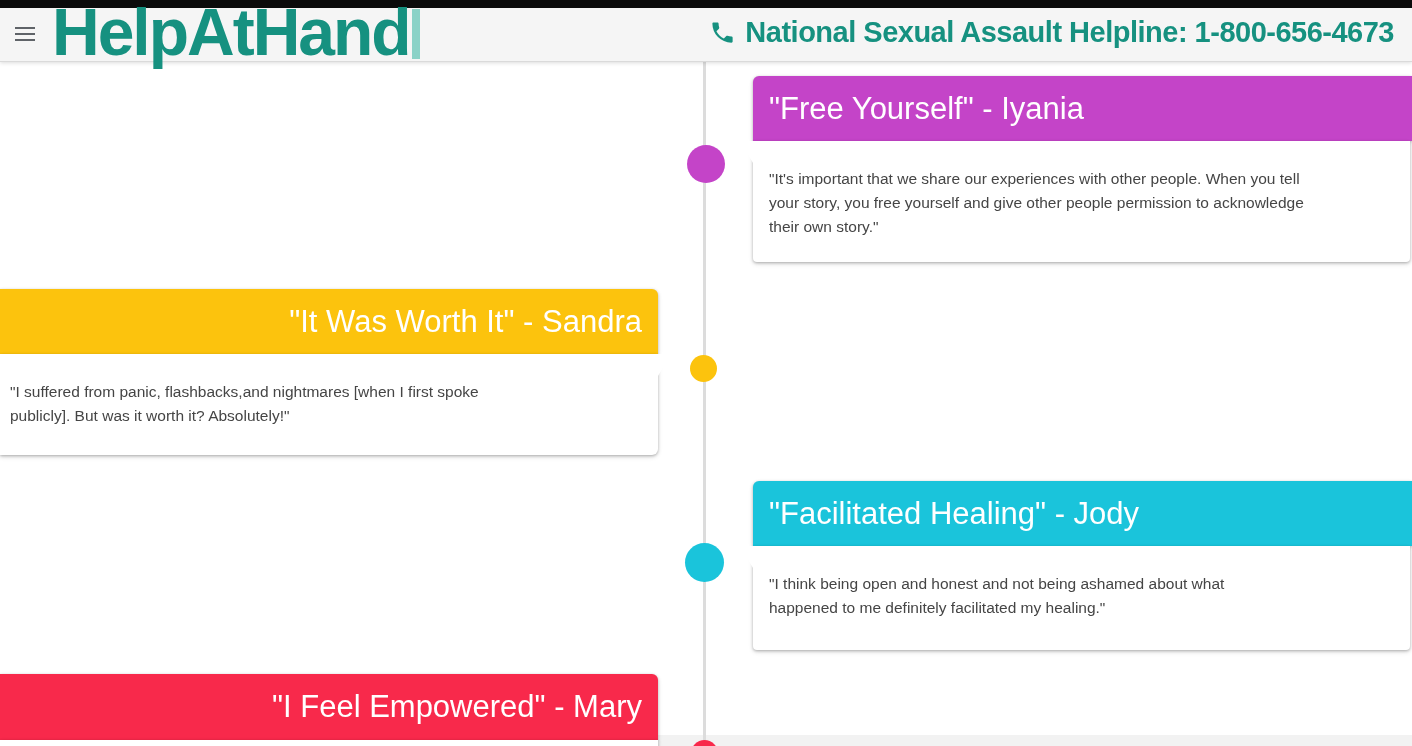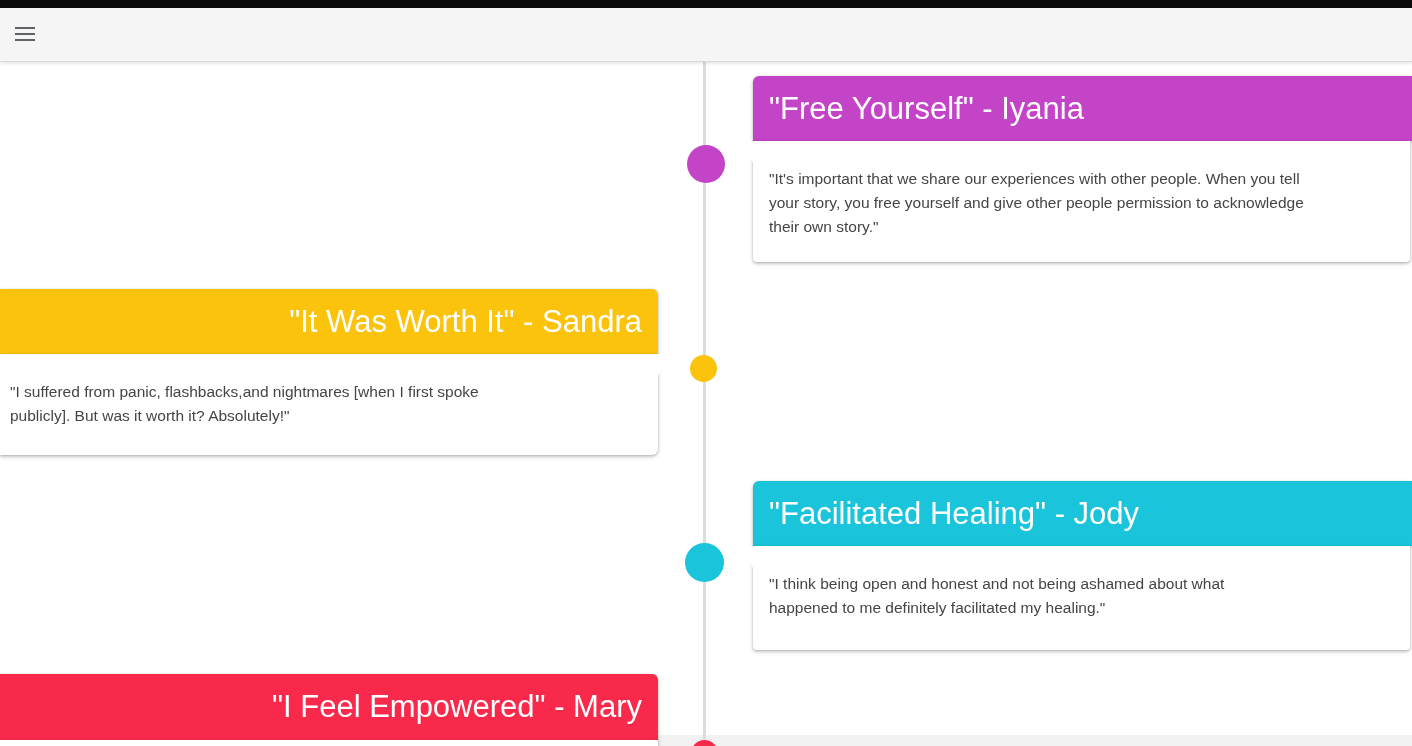--- a/index.html
+++ b/index.html
@@ -77,20 +77,29 @@
 <div id="app">
 
   <div id="black-strip"></div>
   <div id="appbar">
     <div id="menu-btn">
       <span></span>
         <span></span>
         <span></span>
     </div>
   </div>
+  <div id="logo"><span>HelpAtHand</span><span id="logo-cursor"></span></div>
+  <a id="helpline">
+    <span id="phone-icon">
+      <svg viewBox="0 0 24 24">
+          <path d="M6.62 10.79c1.44 2.83 3.76 5.14 6.59 6.59l2.2-2.2c.27-.27.67-.36 1.02-.24 1.12.37 2.33.57 3.57.57.55 0 1 .45 1 1V20c0 .55-.45 1-1 1-9.39 0-17-7.61-17-17 0-.55.45-1 1-1h3.5c.55 0 1 .45 1 1 0 1.25.2 2.45.57 3.57.11.35.03.74-.25 1.02l-2.2 2.2z"></path>
+        </svg>
+    </span>
+    <span id="helpline-text">National Sexual Assault Helpline: 1-800-656-4673</span>
+  </a>
 
   <div id="timeline-line"></div>
   <div id="bottom-strip"></div>
   <div id="dot-0" class="dot" style="background-color: rgb(196, 68, 200);"></div>
   <div id="dot-1" class="dot" style="background-color: rgb(252, 195, 13);"></div>
   <div id="dot-2" class="dot" style="background-color: rgb(26, 196, 219);"></div>
   <div id="dot-3" class="dot" style="background-color: rgb(248, 41, 75);"></div>
 
   <div id="header-0" class="card-header" style="background-color: rgb(196, 68, 200);">
     <span>"Free Yourself" - Iyania</span>

